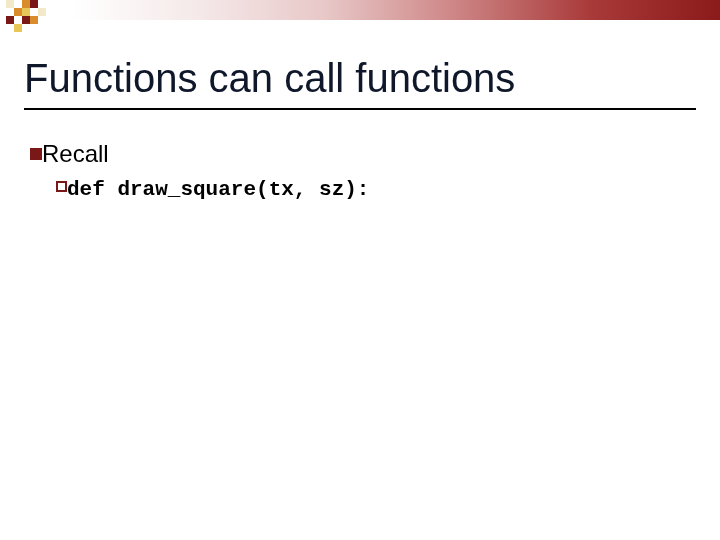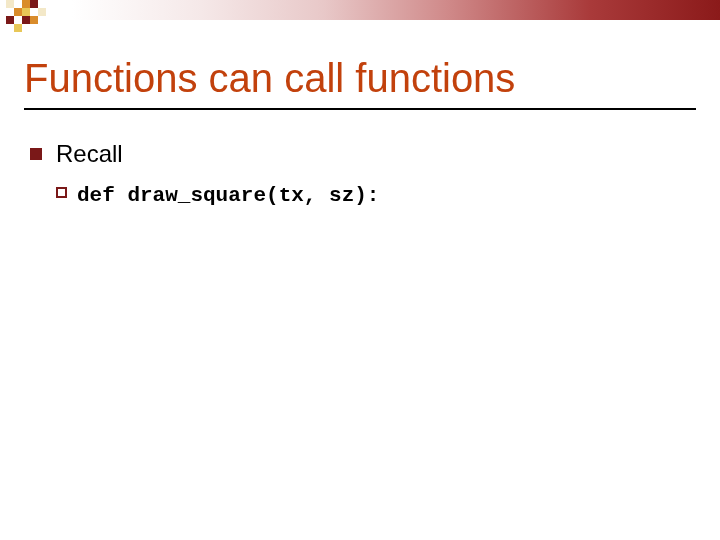--- a/index.html
+++ b/index.html
@@ -36,61 +36,59 @@
   .px {
     position: absolute;
     width: 8px;
     height: 8px;
   }
   .title {
     position: absolute;
     top: 56px;
     left: 24px;
     font-size: 40px;
-    color: #c2410c;
+    color: #0f172a;
     font-weight: normal;
     letter-spacing: 0px;
   }
   .rule {
     position: absolute;
     top: 108px;
     left: 24px;
     right: 24px;
     height: 2px;
     background: #000;
   }
   .content {
     position: absolute;
     top: 140px;
     left: 30px;
     right: 30px;
   }
   .bullet-row {
     display: flex;
     align-items: flex-start;
-    gap: 14px;
     margin-bottom: 6px;
   }
   .bullet-square {
     width: 12px;
     height: 12px;
     background: #7a1818;
     margin-top: 8px;
     flex-shrink: 0;
   }
   .bullet-text {
     font-size: 24px;
     color: #000;
   }
   .sub-row {
     display: flex;
     align-items: flex-start;
-    gap: 10px;
     margin-left: 26px;
-    margin-top: 12px;
+    margin-top: 6px;
   }
   .sub-bullet {
     width: 11px;
     height: 11px;
     border: 2px solid #7a1818;
     margin-top: 7px;
     flex-shrink: 0;
   }
   .code-block {
     font-family: "Courier New", Courier, monospace;

